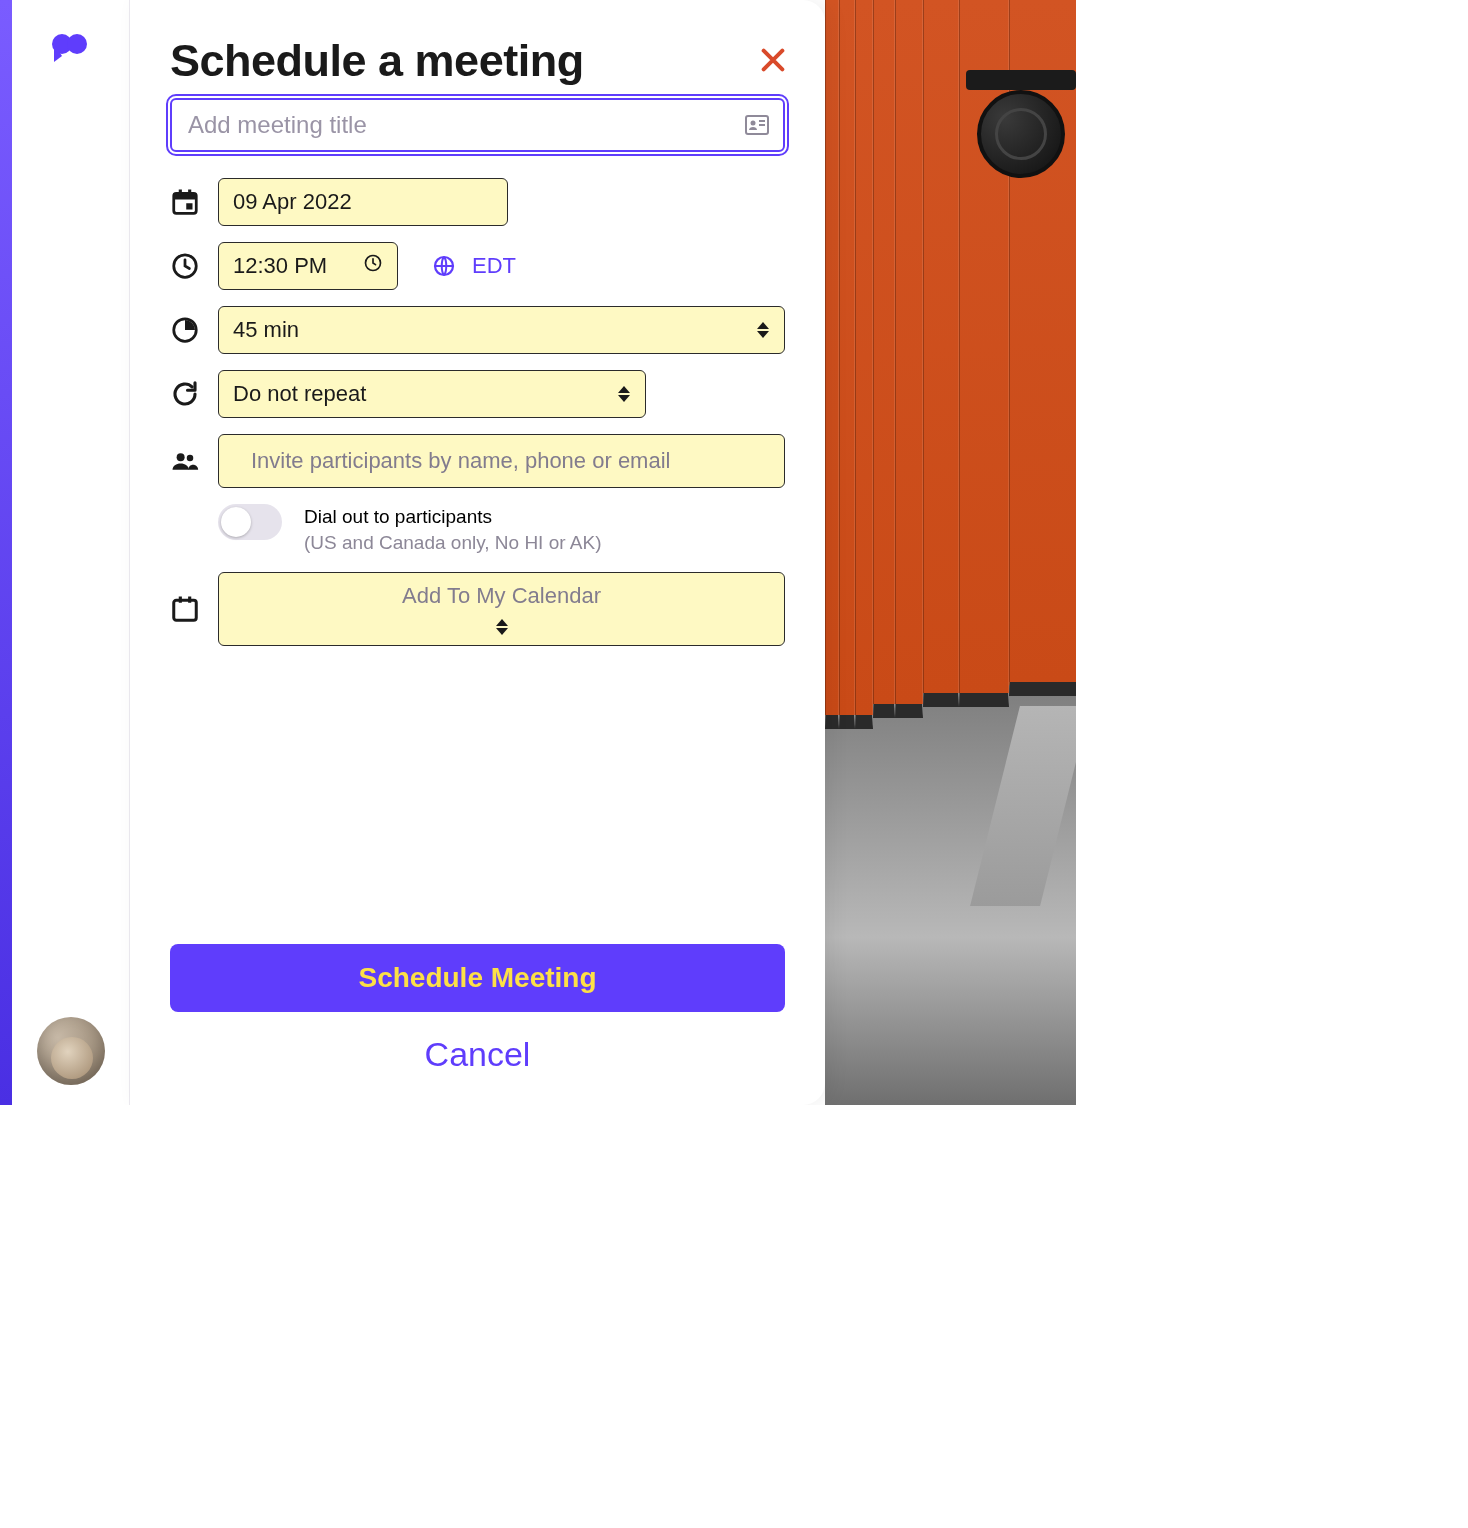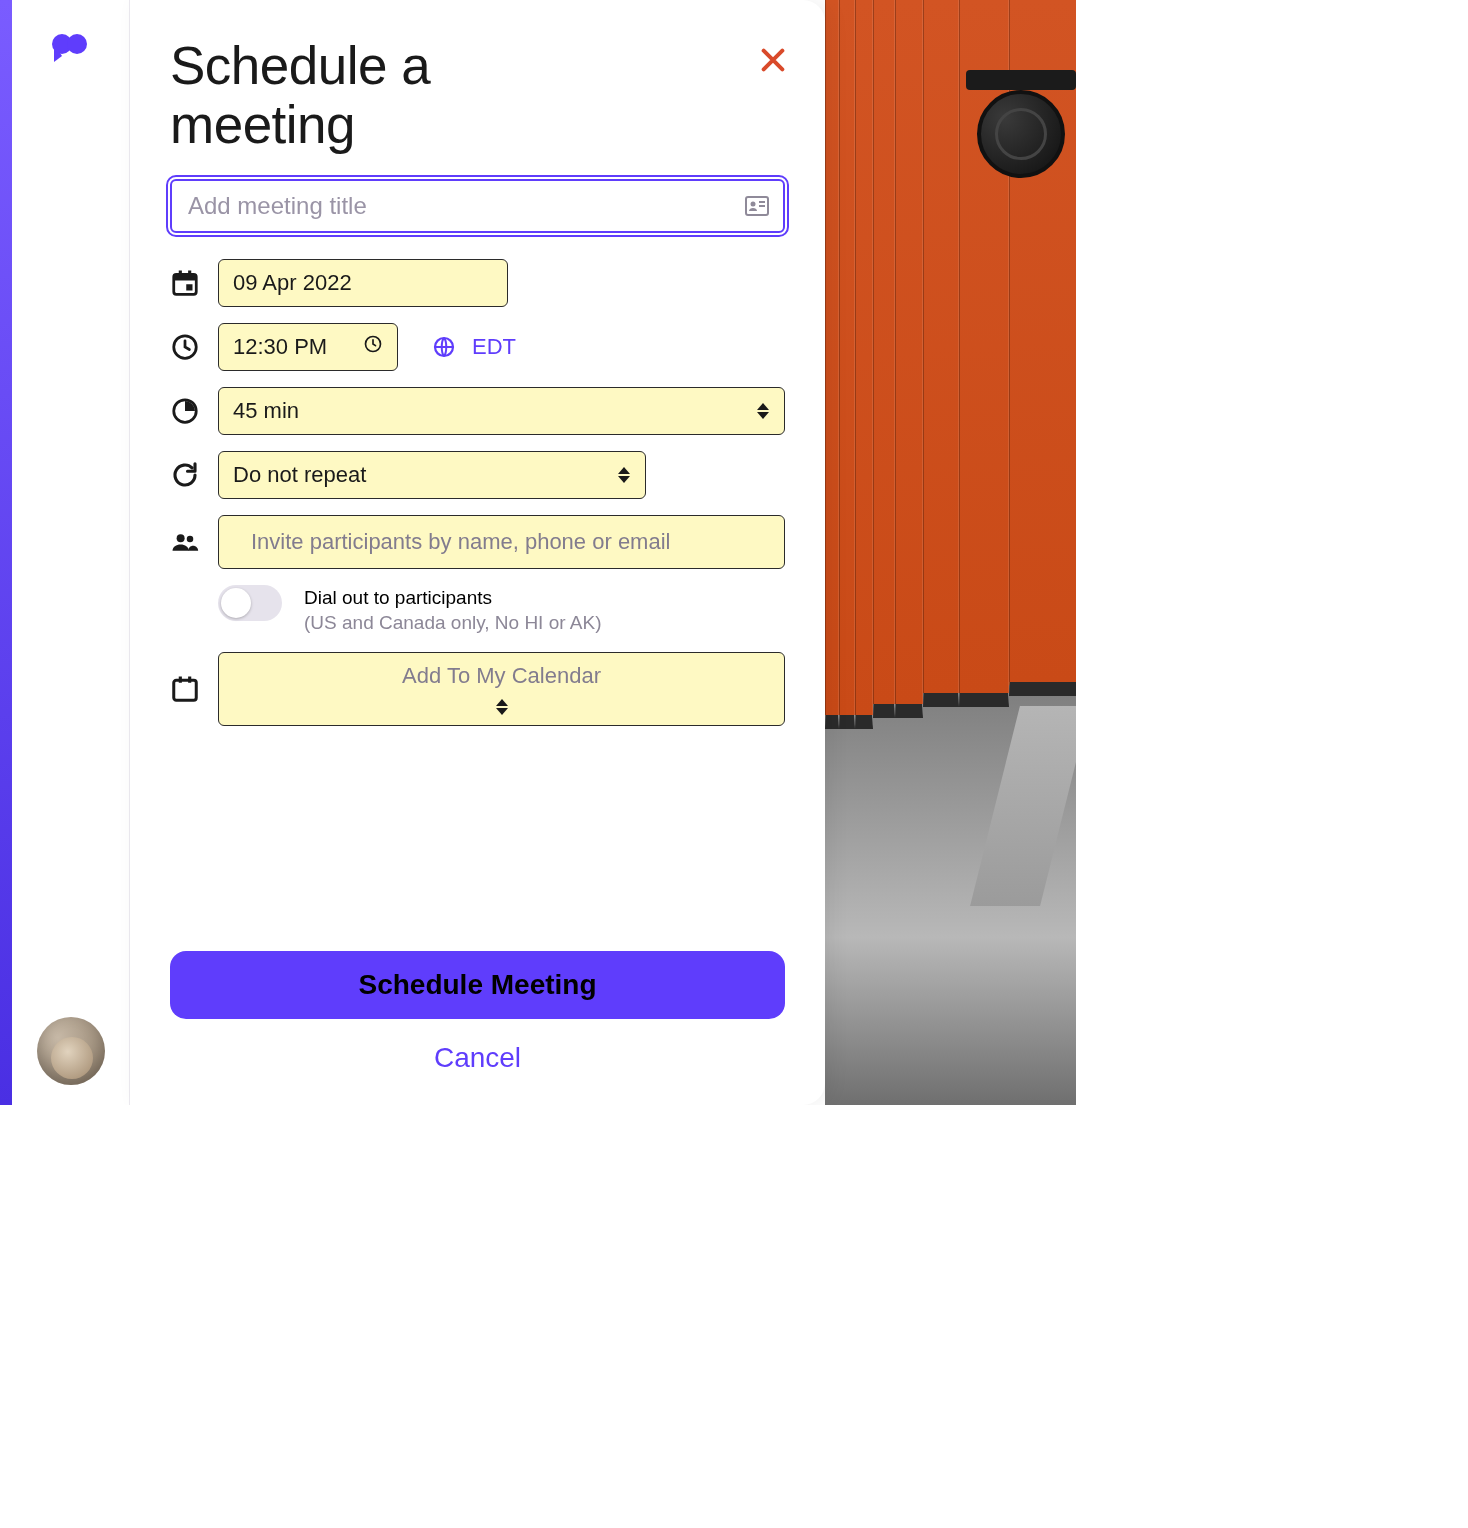--- a/index.html
+++ b/index.html
@@ -106,26 +106,26 @@
     width: 695px;
     background: #ffffff;
     border-top-right-radius: 22px;
     border-bottom-right-radius: 22px;
     padding: 36px 40px 30px 40px;
     box-shadow: 6px 0 20px rgba(0,0,0,0.06);
     display: flex;
     flex-direction: column;
   }
   .heading {
-    font-size: 53px;
-    font-weight: 400;
+    font-size: 45px;
+    font-weight: 700;
     line-height: 1.12;
     letter-spacing:-0.5px;
     color: #1a1a1a;
-    margin: 0 0 24px 0;
+    margin: 0 0 12px 0;
     max-width: 420px;
   }
   .close-btn {
     position: absolute;
     top: 44px; right: 36px;
     width: 32px; height: 32px;
     color: #d94a2a;
     cursor: pointer;
     background:none;border:none;padding:0;
   }
@@ -208,33 +208,33 @@
     width:30px; height:30px; border-radius:50%;
     background:#fff; box-shadow:0 1px 3px rgba(0,0,0,0.25);
   }
   .toggle-labels { font-size:19px; line-height:1.35; }
   .toggle-labels .sub { color:#8c8797; }
 
   .footer { margin-top:auto; }
   .primary-btn {
     width:100%;
     background:#5f3dfc;
-    color:#000000;
+    color:#fde047;
     border:none;
-    border-radius:16px;
+    border-radius:8px;
     font-size:28px;
     font-weight:600;
     padding: 18px 0;
     cursor:pointer;
   }
   .cancel-link {
     display:block;
     text-align:center;
     color:#5f3dfc;
-    font-size:28px;
+    font-size:34px;
     font-weight:500;
     margin-top: 22px;
     cursor:pointer;
     background:none;border:none;width:100%;
   }
 </style>
 </head>
 <body>
 
 <div class="bg-strip"></div>

